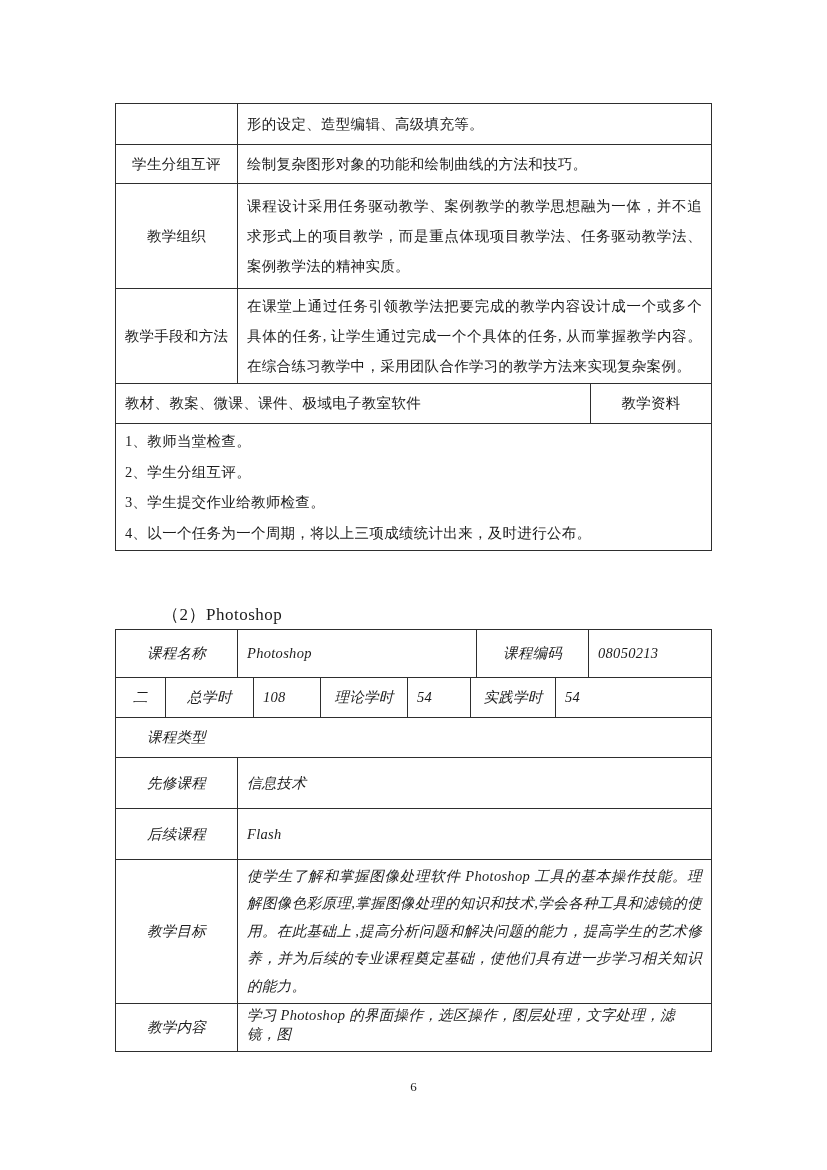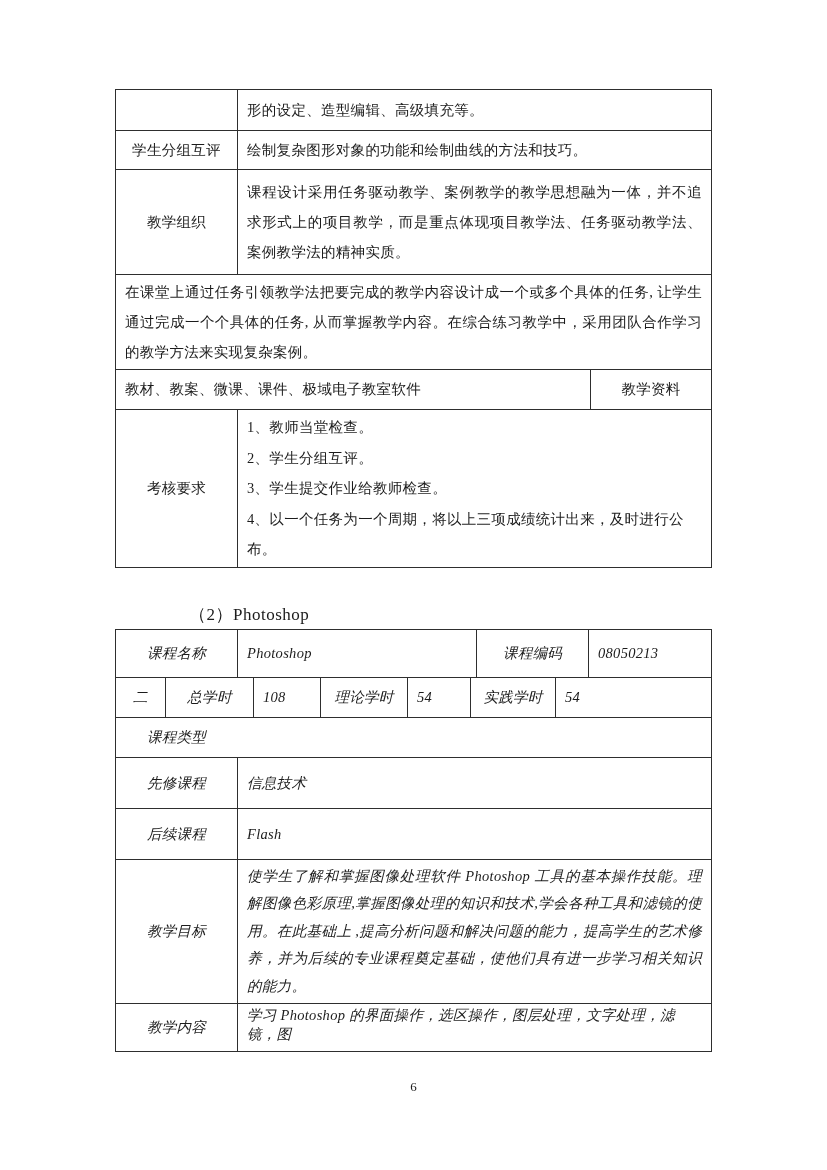--- a/index.html
+++ b/index.html
@@ -48,30 +48,30 @@
   .w85{width:85px;flex:0 0 85px;}
   .t2r1{min-height:47px;}
   .t2r2{min-height:40px;}
   .t2r3{min-height:40px;}
   .t2r4{min-height:51px;}
   .t2r5{min-height:51px;}
   .t2r6{min-height:144px;}
   .t2r7{min-height:39px;}
   .t2r7 .con{align-items:flex-start;padding-bottom:7px;}
   .section-heading{
-    position:absolute;left:162px;top:603px;font-size:17px;letter-spacing:0.5px;margin-left:27px;
+    position:absolute;left:162px;top:603px;font-size:17px;letter-spacing:0.5px;
   }
   .page-number{
     position:absolute;left:0;right:0;top:1079px;text-align:center;font-size:13px;
   }
 </style>
 </head>
 <body>
 
-<div class="tbl" style="top:89px;">
+<div class="tbl" style="top:103px;">
 
   <div class="row t1r1">
     <div class="cell lab t1c1"></div>
     <div class="cell con t1cc">
       <div class="txt">形的设定、造型编辑、高级填充等。</div>
     </div>
   </div>
 
   <div class="row t1r2">
     <div class="cell lab t1c1">学生分组互评</div>
@@ -81,34 +81,34 @@
   </div>
 
   <div class="row t1r3">
     <div class="cell lab t1c1">教学组织</div>
     <div class="cell con t1cc">
       <div class="txt jus lh30">课程设计采用任务驱动教学、案例教学的教学思想融为一体，并不追求形式上的项目教学，而是重点体现项目教学法、任务驱动教学法、案例教学法的精神实质。</div>
     </div>
   </div>
 
   <div class="row t1r4">
+    <div class="cell lab t1c1">教学手段和方法</div>
     <div class="cell con t1cc">
       <div class="txt jus lh30">在课堂上通过任务引领教学法把要完成的教学内容设计成一个或多个具体的任务, 让学生通过完成一个个具体的任务, 从而掌握教学内容。在综合练习教学中，采用团队合作学习的教学方法来实现复杂案例。</div>
     </div>
   </div>
 
   <div class="row t1r5">
     <div class="cell con t1cc">
       <div class="txt">教材、教案、微课、课件、极域电子教室软件</div>
     </div>
     <div class="cell lab t1c1">教学资料</div>
   </div>
 
   <div class="row t1r6 lines">
-    <div class="cell lab t1c1">考核要求</div>
     <div class="cell con t1cc">
       <div class="txt">
         <div>1、教师当堂检查。</div>
         <div>2、学生分组互评。</div>
         <div>3、学生提交作业给教师检查。</div>
         <div>4、以一个任务为一个周期，将以上三项成绩统计出来，及时进行公布。</div>
       </div>
     </div>
   </div>
 

